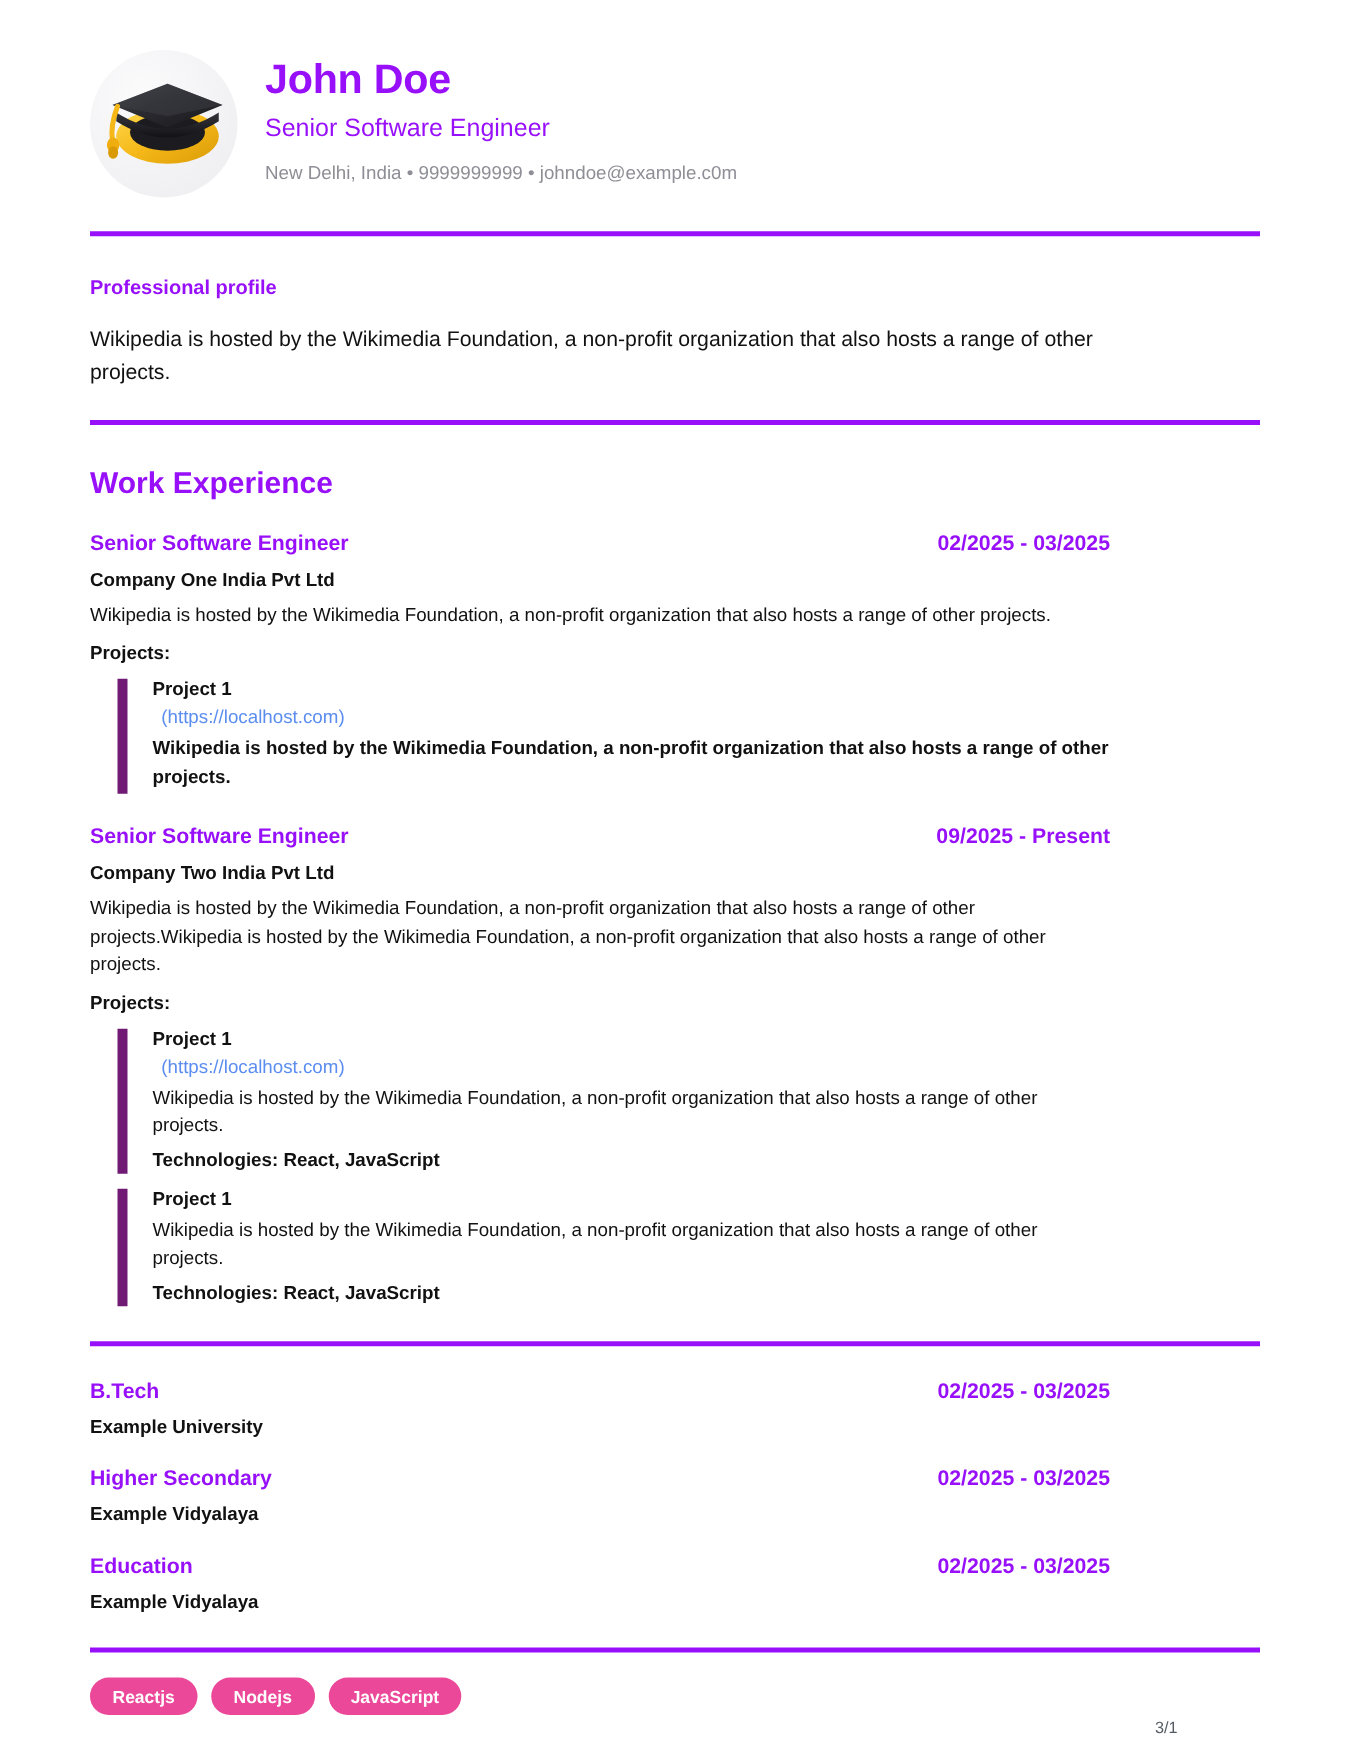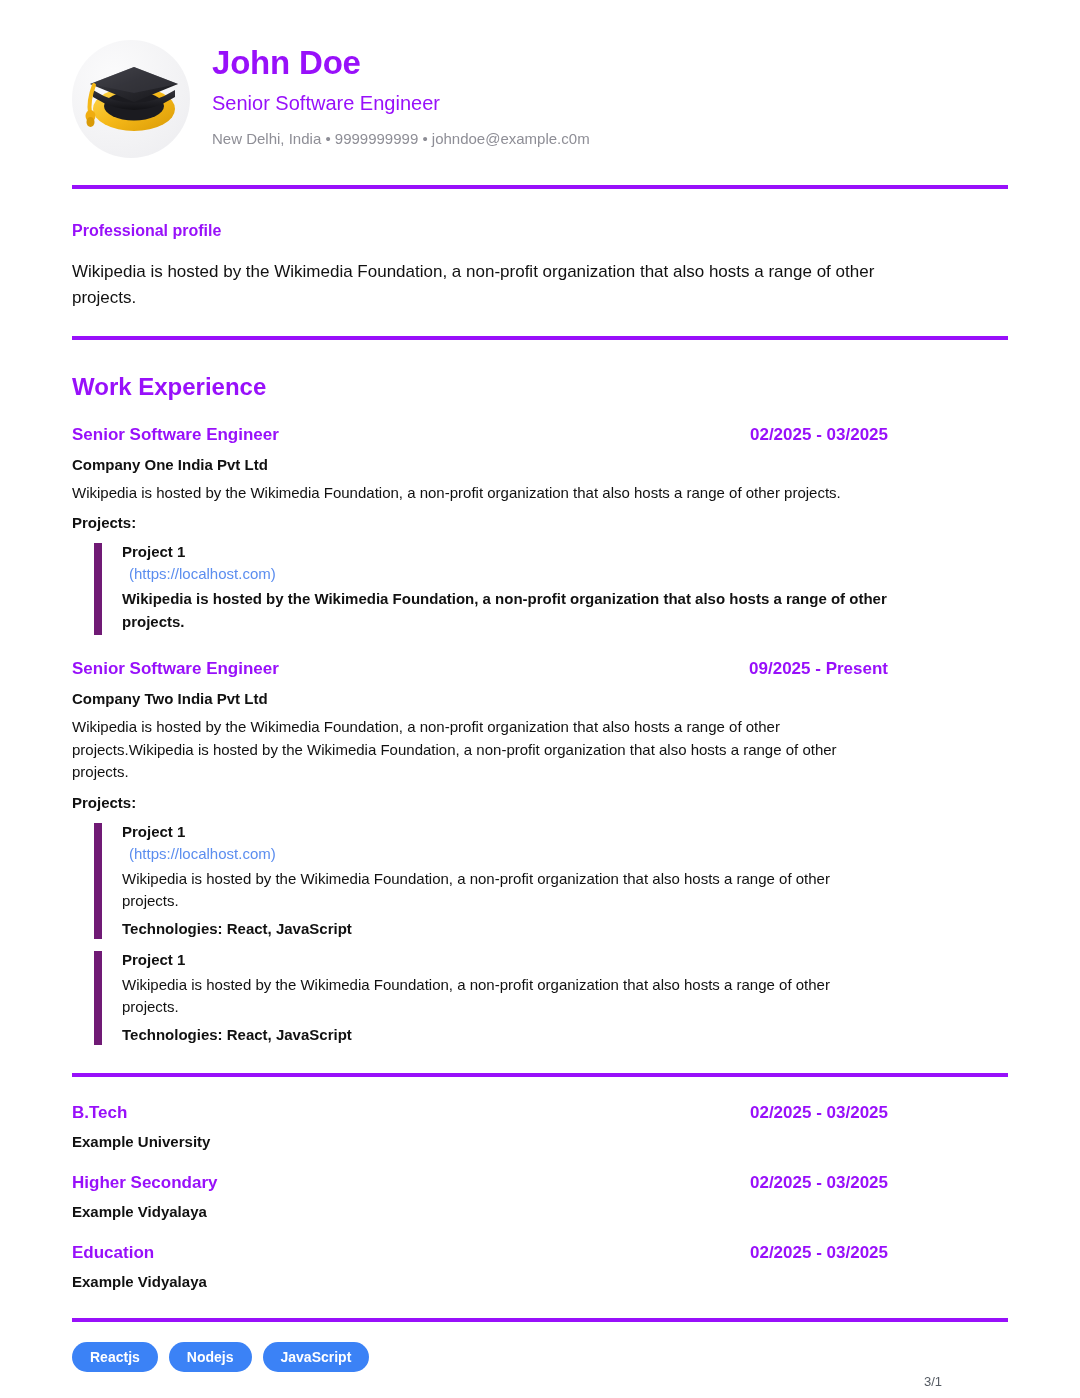--- a/index.html
+++ b/index.html
@@ -180,21 +180,21 @@
   }
 
   
   .skills-list {
     display: flex;
     gap: 11px;
     margin-top: 20px;
     flex-wrap: wrap;
   }
   .skill-pill {
-    background: #3b82f6;
+    background: #ec4899;
     color: #ffffff;
     font-size: 14px;
     font-weight: bold;
     border-radius: 999px;
     padding: 7px 18px;
     line-height: 1.2;
   }
 
   
   .page-number {

